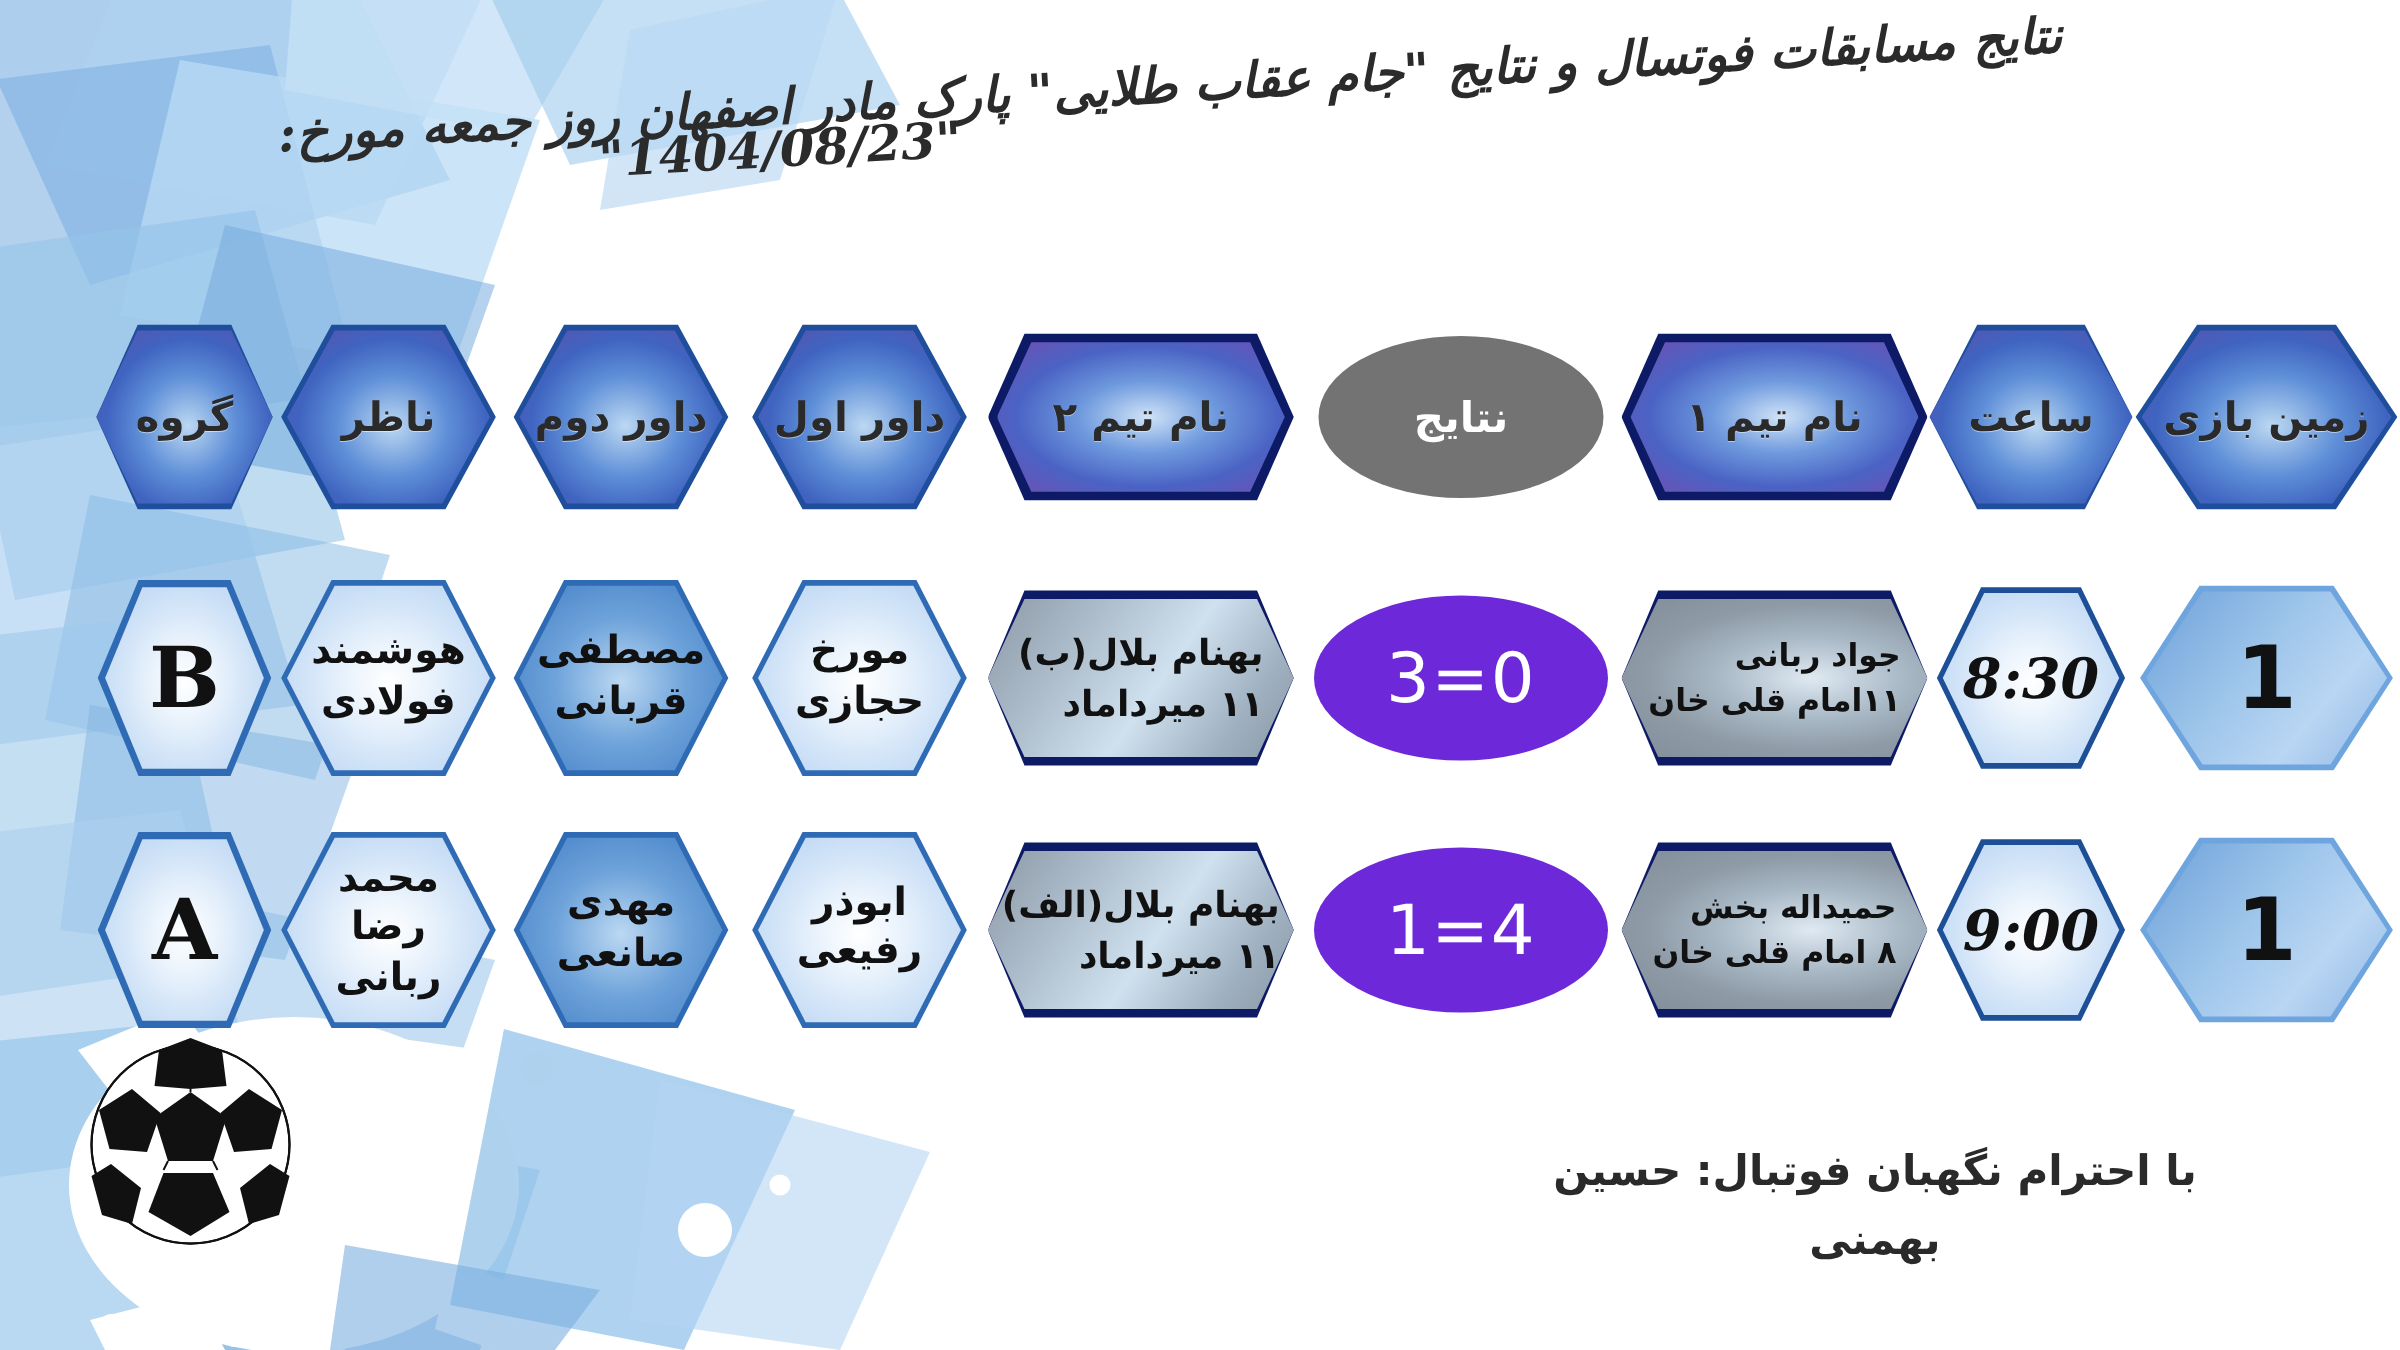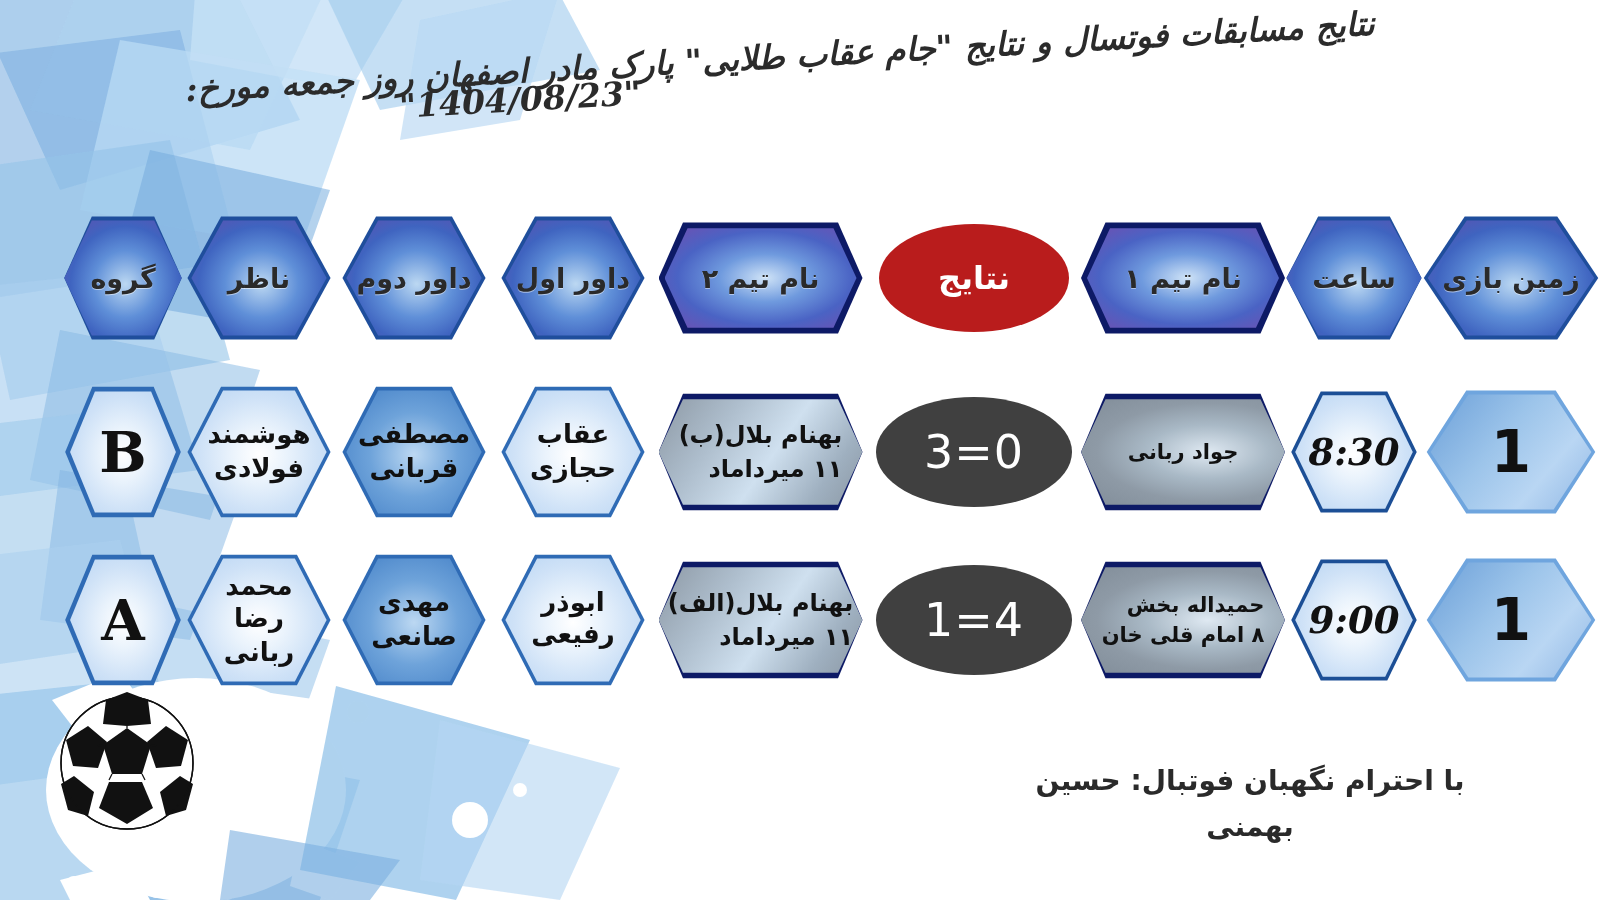--- a/index.html
+++ b/index.html
@@ -111,23 +111,23 @@
   .hdr-outer.wide, .hdrw-outer { background: #0d1a66; }
   .hdrw-outer { width: 204px; height: 118px; }
   .hdrw-inner {
     width: 192px; height: 106px;
     background: radial-gradient(ellipse at 52% 50%, #cfe3f7 0%, #6f9ade 32%, #4a63c4 62%, #6a52b4 90%, #6d4fae 100%);
     font-weight: 700; font-size: 27px; color: #2a2a2a;
     text-shadow: 0 1px 0 rgba(255,255,255,0.45);
   }
   .hdr-ellipse {
     width: 190px; height: 108px;
-    background: #b91c1c;
+    background: #737373;
     color: #ffffff;
-    font-weight: 700; font-size: 32px;
+    font-weight: 700; font-size: 28px;
   }
   .hdr-field-outer { width: 178px; height: 128px; background: #1f4e9c; }
   .hdr-field-inner {
     width: 170px; height: 120px;
     background: radial-gradient(ellipse at 52% 55%, #bcd8f2 0%, #5f8fd8 36%, #3f64c0 62%, #5b52b0 88%, #5e4aa8 100%);
     font-weight: 700; font-size: 27px; color: #2a2a2a;
     text-shadow: 0 1px 0 rgba(255,255,255,0.5);
   }
 
   
@@ -151,21 +151,21 @@
   .fill-steel2 {
     background: linear-gradient(125deg, #8c98a4 0%, #aebecd 30%, #cfe0ef 55%, #9fb0c0 80%, #8a96a2 100%);
     color: #111; font-weight: 700; font-size: 24px;
   }
   .fill-grad-blue {
     background: linear-gradient(130deg, #6b9fd8 0%, #9cc4ea 42%, #b9d6f3 70%, #8fb6e4 100%);
     color: #0c0c0c; font-weight: 700;
   }
   .res-ellipse {
     width: 196px; height: 110px;
-    background: #404040;
+    background: #6d28d9;
     color: #ffffff;
     font-weight: 400;
     font-size: 46px;
     letter-spacing: 1px;
   }
 
   .d-hex-outer { width: 146px; height: 136px; }
   .d-hex-inner { width: 138px; height: 128px; padding: 0 6px; line-height: 1.22; }
   .d-hexw-outer { width: 204px; height: 124px; }
   .d-hexw-inner { width: 192px; height: 112px; padding: 0 8px; line-height: 1.35; }
@@ -334,20 +334,21 @@
         <div class="hex-inner d-time-inner fill-light">
           <span class="time-text">8:30</span>
         </div>
       </div>
     </div>
     <div class="cell c-team1">
       <div class="hexw-outer d-hexw-outer cell-outer-dk">
         <div class="hexw-inner d-hexw-inner fill-steel">
           <span class="two-line">
             <span>جواد ربانی</span>
+            <span>۱۱امام قلی خان</span>
           </span>
         </div>
       </div>
     </div>
     <div class="cell c-result">
       <div class="ellipse res-ellipse">0=3</div>
     </div>
     <div class="cell c-team2">
       <div class="hexw-outer d-hexw-outer cell-outer-dk">
         <div class="hexw-inner d-hexw-inner fill-steel2">
@@ -355,21 +356,21 @@
             <span>بهنام بلال(ب)</span>
             <span>۱۱ میرداماد</span>
           </span>
         </div>
       </div>
     </div>
     <div class="cell c-ref1">
       <div class="hex-outer d-hex-outer cell-outer-lt">
         <div class="hex-inner d-hex-inner fill-light">
           <span class="two-line">
-            <span>عقاب</span>
+            <span>مورخ</span>
             <span>حجازی</span>
           </span>
         </div>
       </div>
     </div>
     <div class="cell c-ref2">
       <div class="hex-outer d-hex-outer cell-outer-lt">
         <div class="hex-inner d-hex-inner fill-mid">
           <span class="two-line">
             <span>مصطفی</span>

